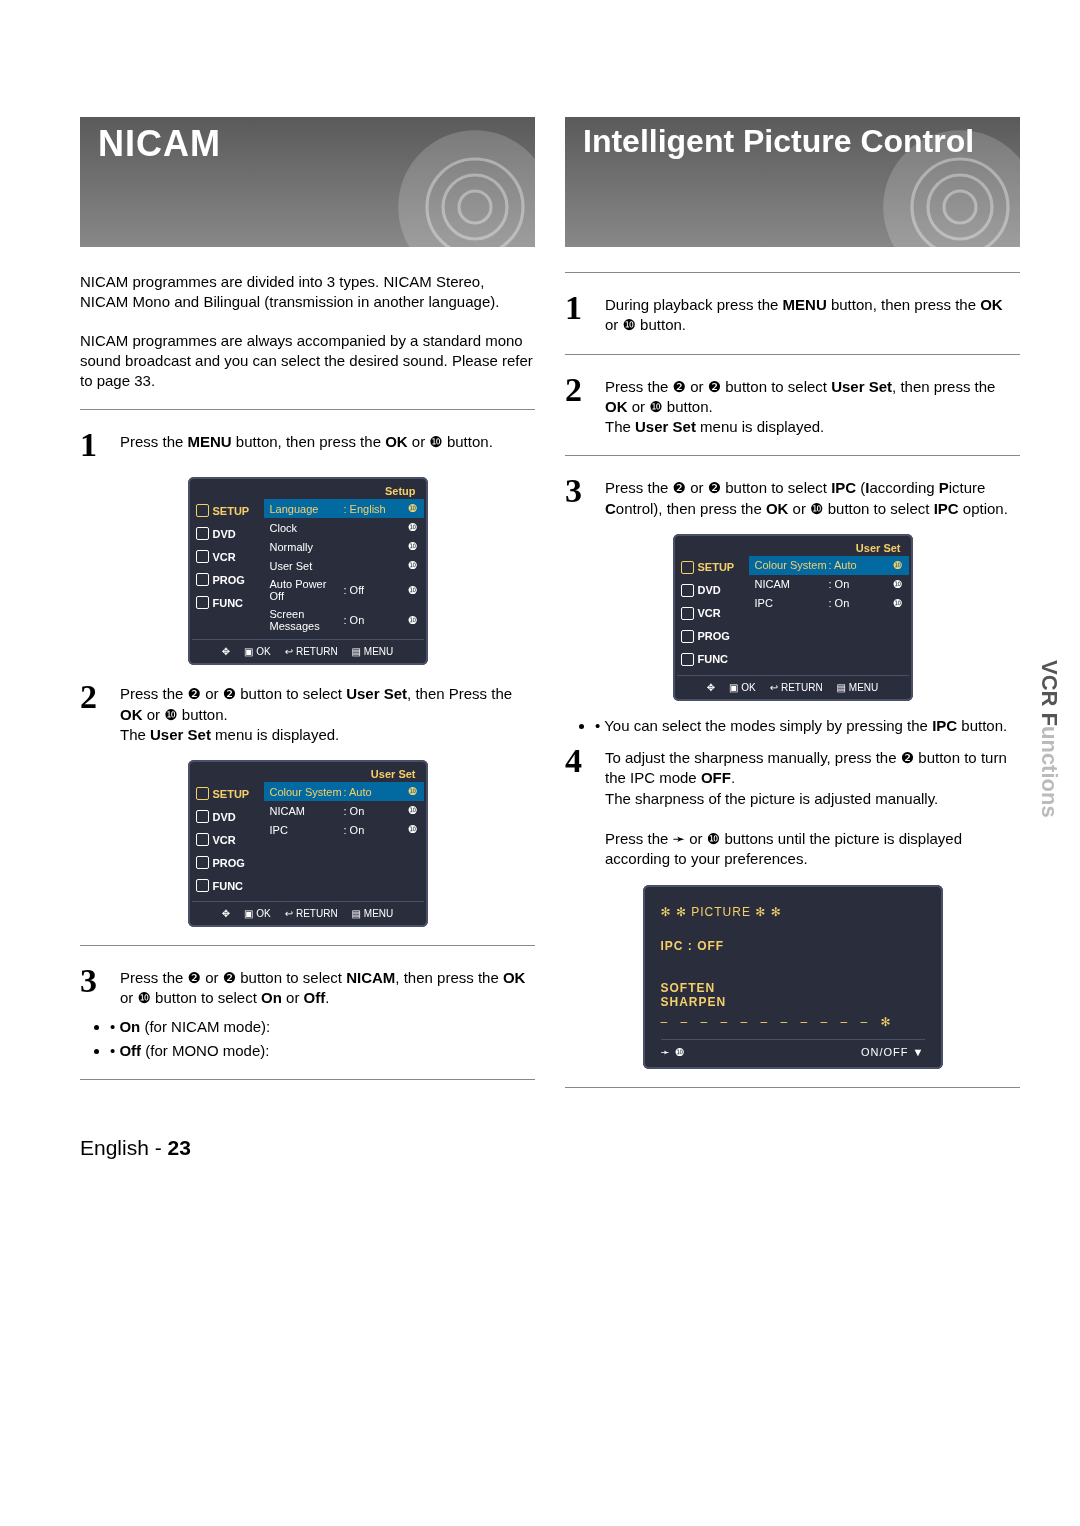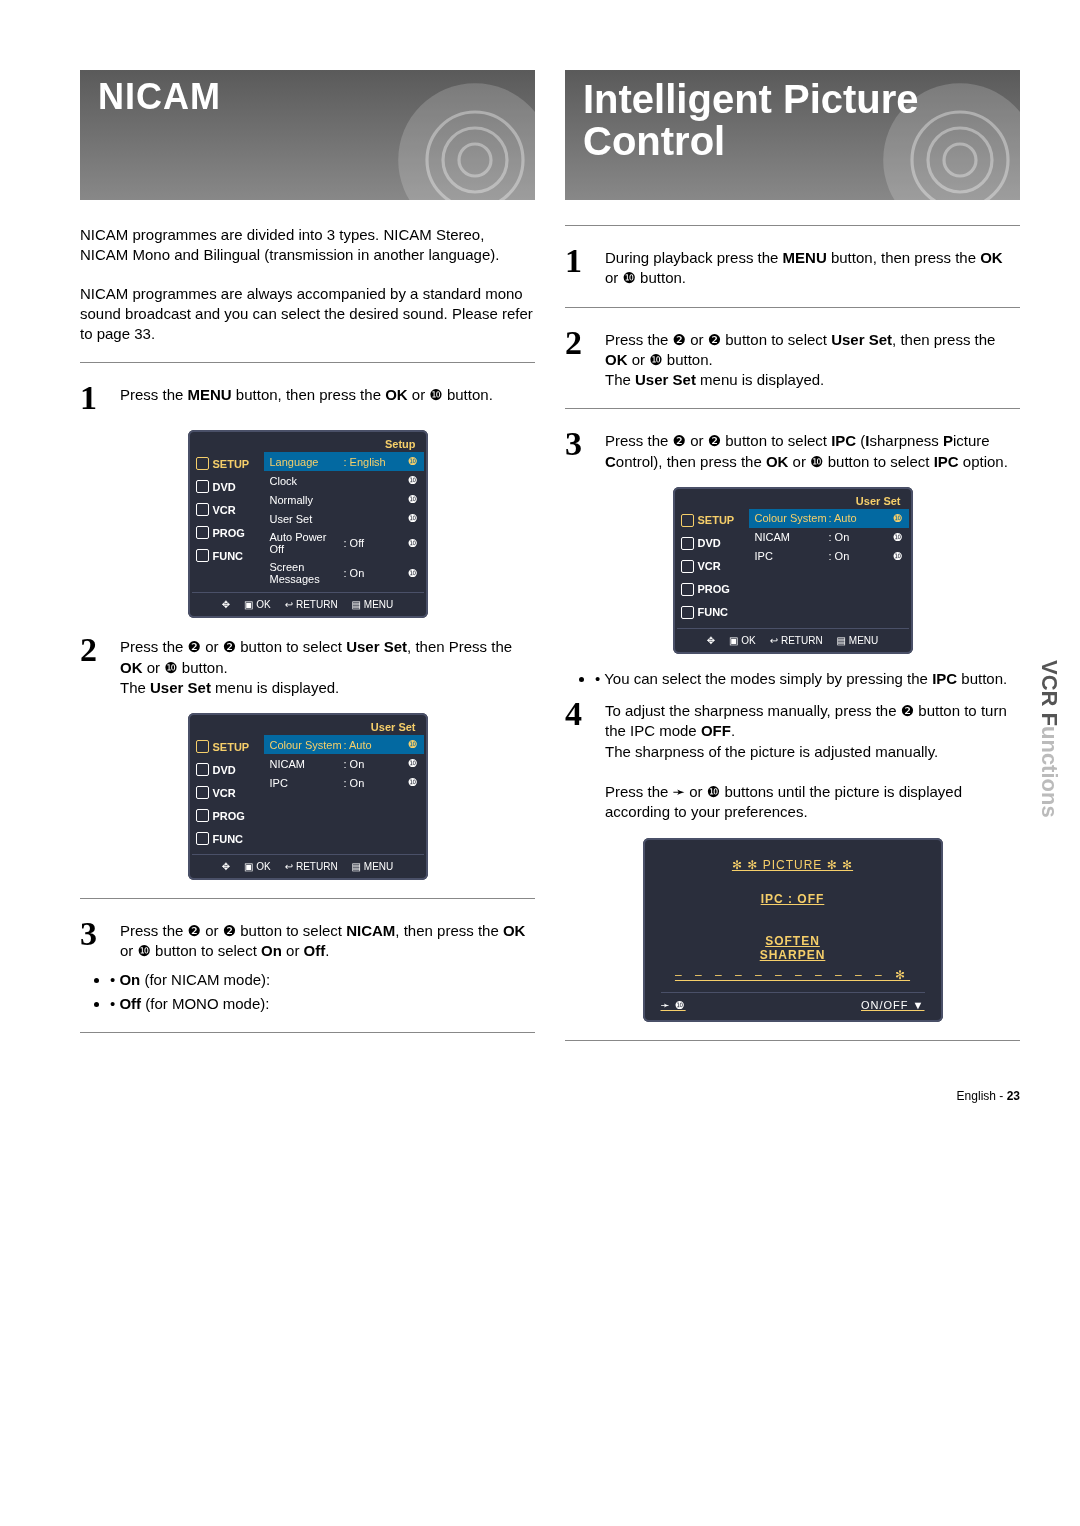--- a/index.html
+++ b/index.html
@@ -6,38 +6,38 @@
   body {
     font-family: Arial, Helvetica, sans-serif;
     background: #fff;
     width: 1080px;
     margin: 0 auto;
     color: #000;
     position: relative;
     padding: 70px 60px 40px 80px;
   }
   .columns { display: flex; gap: 30px; }
-  .col { flex: 1; }
+  .col { flex: 1; margin-top: 47px; }
   .title-block {
     background: linear-gradient(to bottom, #5a5a5a, #888);
     color: #fff;
     padding: 8px 18px 10px 18px;
     position: relative;
     height: 130px;
     overflow: hidden;
     margin-bottom: 25px;
   }
   .title-block .title {
     font-size: 34px;
     font-weight: bold;
     font-family: Arial, sans-serif;
     line-height: 1.05;
   }
   .title-block.nicam .title { font-size: 36px; letter-spacing: 1px; }
-  .title-block.extra .title { font-size: 40px; }
+  .title-block.extra .title { font-size: 32px; }
   .disc-graphic {
     position: absolute;
     right: -20px;
     bottom: -40px;
     width: 160px;
     height: 160px;
   }
   .disc-graphic .ring1 { stroke: rgba(255,255,255,0.35); fill: none; stroke-width:2; }
   .disc-graphic .fillc { fill: rgba(255,255,255,0.18); }
   .intro { font-size: 15px; line-height: 1.35; margin-bottom: 18px; }
@@ -66,38 +66,38 @@
   .osd-row .lab { flex:1; }
   .osd-row .val { width:60px; }
   .osd-row .arr { width:14px; text-align:right; }
   .osd-footer { display:flex; justify-content:center; gap:14px; color:#fff; font-size:10px; padding:6px 0 4px 0; border-top:1px solid #4a5068; margin-top:4px;}
   .bullets { padding-left: 30px; font-size:15px; line-height:1.35; }
   .bullets li { margin:4px 0; }
   .bullets .sub { margin-left:30px; margin-top:2px; }
   .picture-osd {
     width:300px; margin:15px auto; background:#2a2e3c; border-radius:6px;
     box-shadow: inset 0 0 0 2px #4a5068; padding:20px 18px 10px 18px;
-    color:#f6cf6a; font-size:12px; text-align:center; letter-spacing:1px;text-decoration:underline;
+    color:#f6cf6a; font-size:12px; letter-spacing:1px;
   }
   .picture-osd .pt { margin-bottom:20px; }
   .picture-osd .ipcrow { margin-bottom:28px; font-weight:bold; }
   .picture-osd .scalelabels { display:flex; justify-content:space-between; margin-bottom:6px; font-weight:bold;flex-direction:column;}
   .picture-osd .scale { letter-spacing:5px; margin-bottom:10px; }
   .picture-osd .pfooter { display:flex; justify-content:space-between; color:#fff; font-size:11px; border-top:1px solid #4a5068; padding-top:6px; margin-top:6px;}
   .side-tab {
     position:absolute;
     right:18px;
     top:660px;
     writing-mode: vertical-rl;
     font-size:22px;
     font-weight:bold;
     color:#555;
   }
   .side-tab .faded { color:#bbb; }
-  .footer-page { text-align:right; font-size:12px; margin-top:30px; }
+  .footer-page { font-size:21px; margin-top:30px; }
   .footer-page .pn { font-weight:bold; }
 </style>
 </head>
 <body>
 
 <div class="columns">
 
   <div class="col">
     <div class="title-block nicam">
       <div class="title">NICAM</div>
@@ -295,21 +295,21 @@
         <span>Press the ❷ or ❷ button to select </span><span class="bold">User Set</span><span>, then press the </span><span class="bold">OK</span><span> or ❿ button.</span><br>
         <span>The </span><span class="bold">User Set</span><span> menu is displayed.</span>
       </div>
     </div>
 
     <hr class="hr">
 
     <div class="step">
       <div class="stepnum">3</div>
       <div class="steptext">
-        <span>Press the ❷ or ❷ button to select </span><span class="bold">IPC</span><span> (</span><span class="bold">I</span><span>sharpness </span><span class="bold">P</span><span>icture </span><span class="bold">C</span><span>ontrol), then press the </span><span class="bold">OK</span><span> or ❿ button to select </span><span class="bold">IPC</span><span> option.</span>
+        <span>Press the ❷ or ❷ button to select </span><span class="bold">IPC</span><span> (</span><span class="bold">I</span><span>according </span><span class="bold">P</span><span>icture </span><span class="bold">C</span><span>ontrol), then press the </span><span class="bold">OK</span><span> or ❿ button to select </span><span class="bold">IPC</span><span> option.</span>
       </div>
     </div>
 
     <div class="osd">
       <div class="osd-header">User Set</div>
       <div class="osd-body">
         <div class="osd-side">
           <div class="sideitem sel">
               <span class="sideicon"></span>
               <span>SETUP</span>

